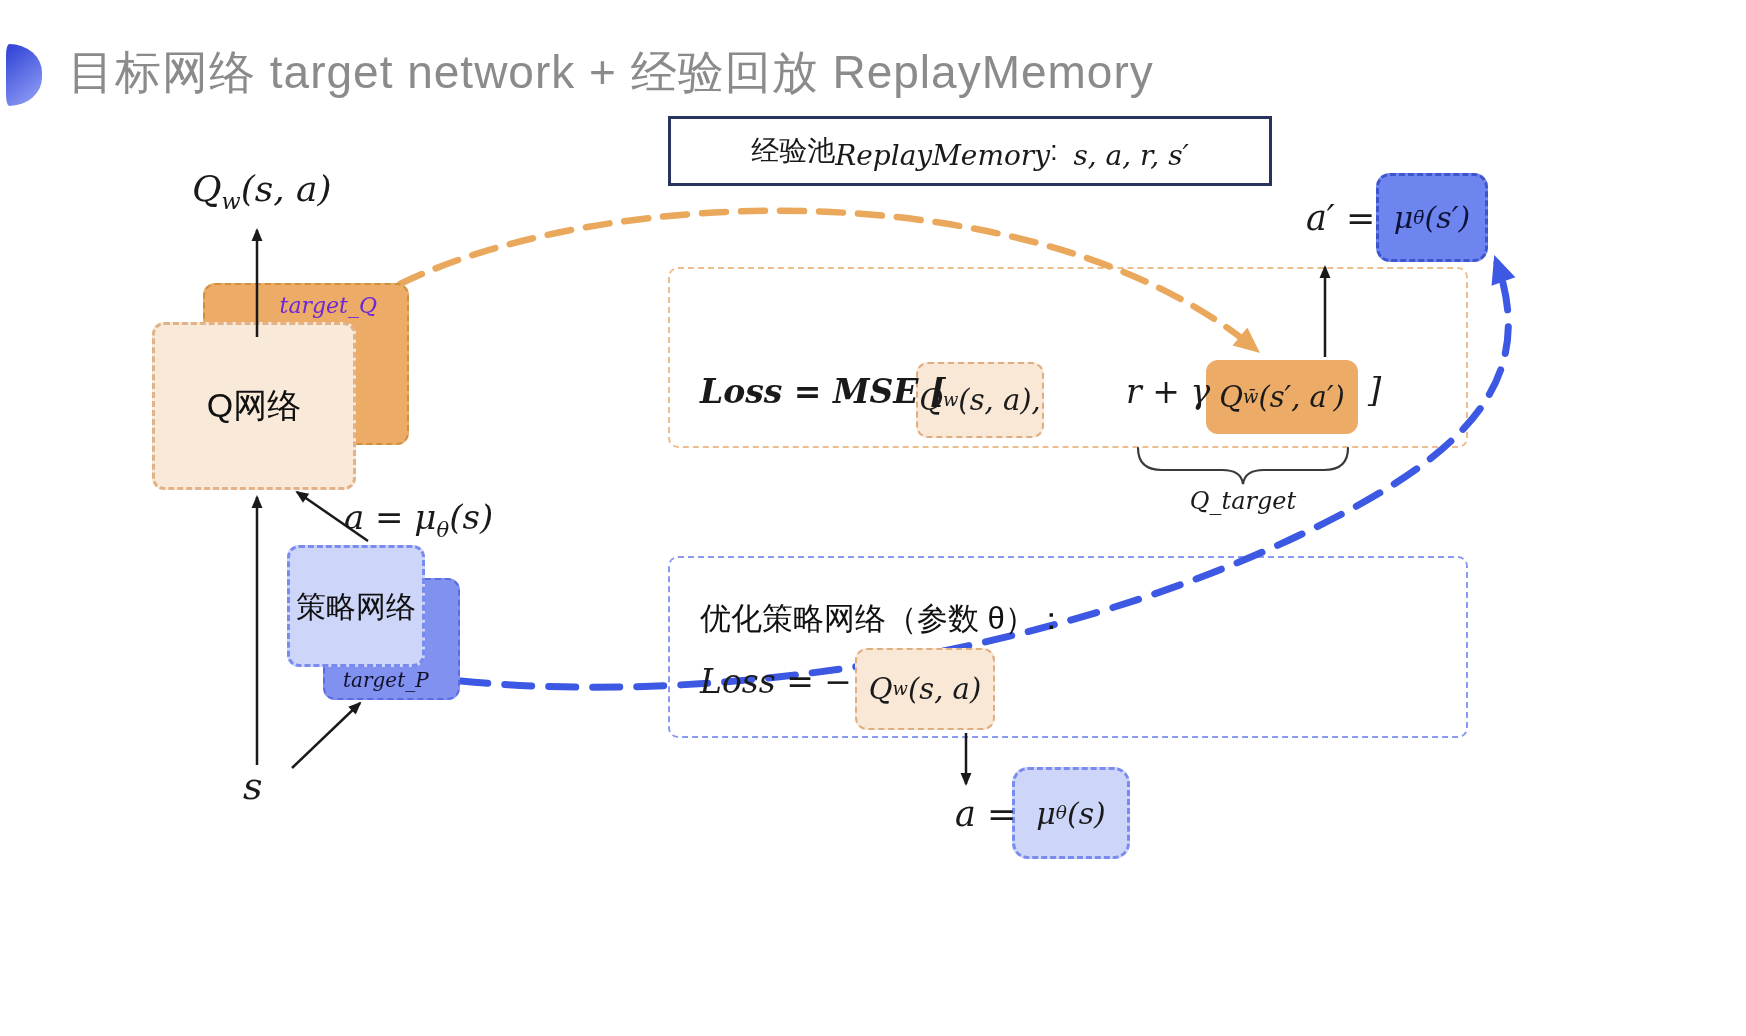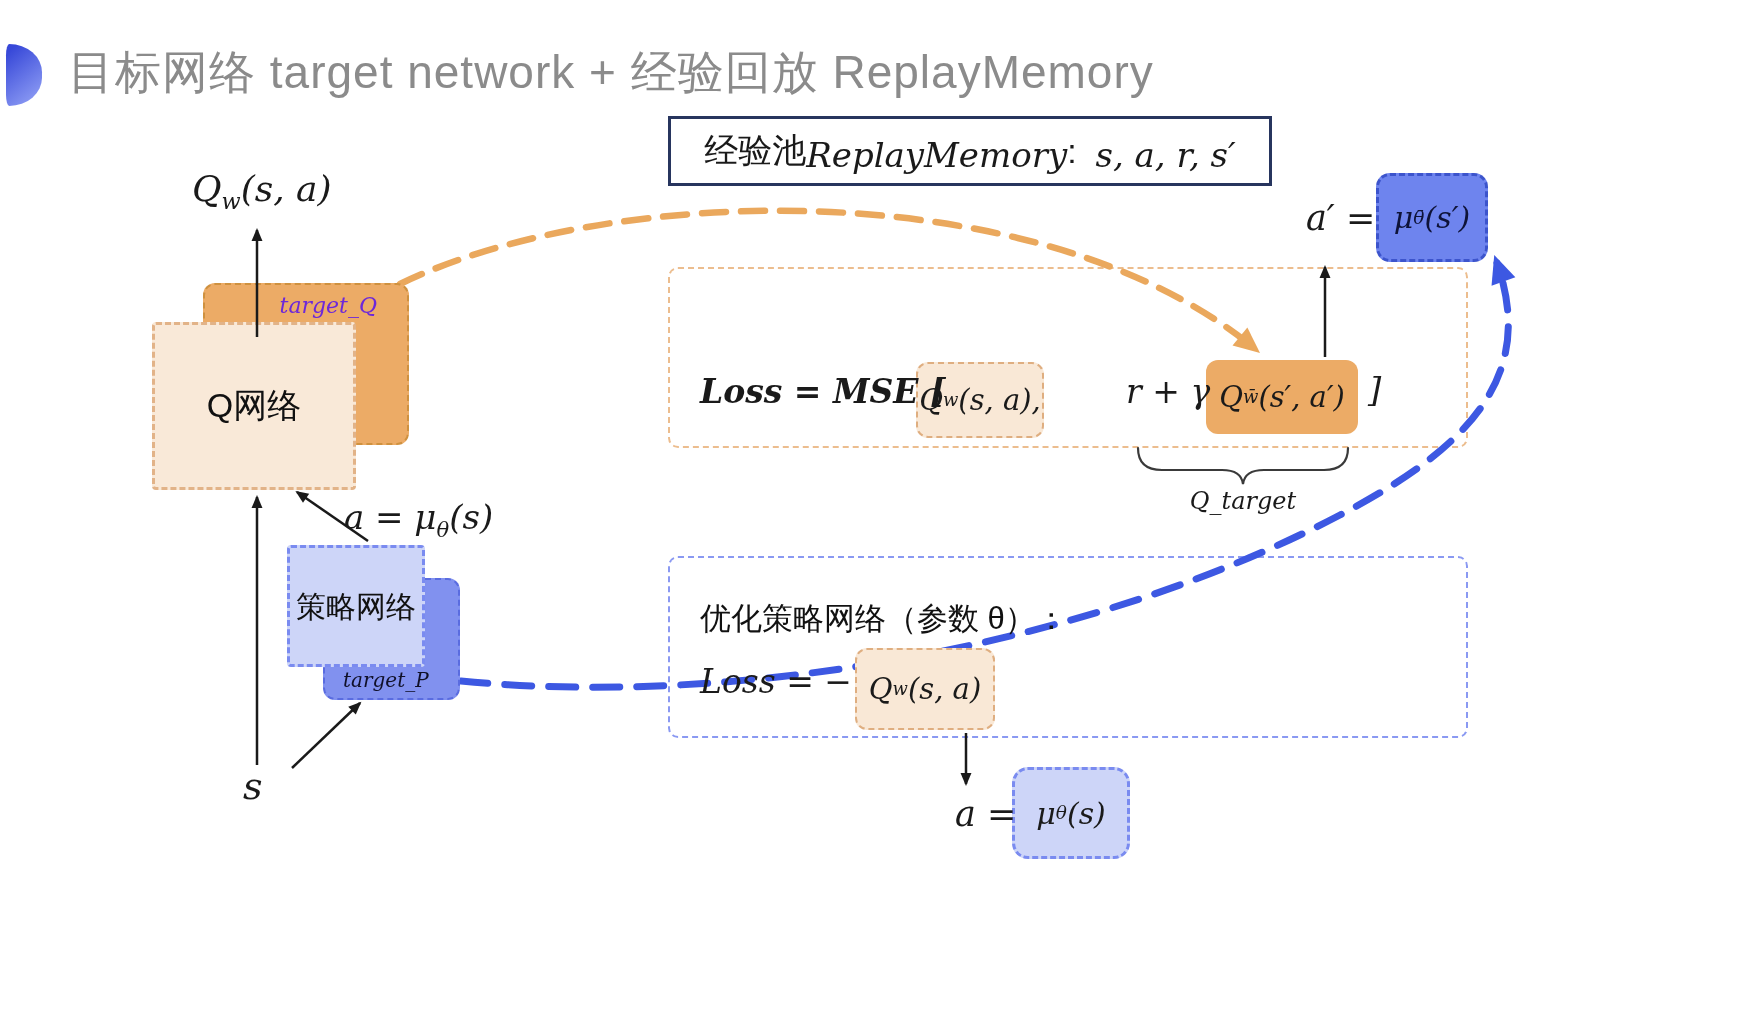--- a/index.html
+++ b/index.html
@@ -41,28 +41,28 @@
     white-space: nowrap;
   }
 
   
   .replay-box {
     left: 668px; top: 116px; width: 604px; height: 70px;
     background: #ffffff;
     border: 3px solid #27355e;
     z-index: 4;
     display: flex; align-items: center; justify-content: center;
-    font-size: 34px;
+    font-size: 28px;
     white-space: nowrap;
   }
   .replay-box .math { font-weight: 500; margin-top: 8px; }
 
   
   .card {
-    border-radius: 4px;
+    border-radius: 12px;
     display: flex; align-items: center; justify-content: center;
     text-align: center;
   }
   .target-q-card {
     left: 203px; top: 283px; width: 206px; height: 162px;
     background: #ecab66;
     border: 2px dashed #cf913f;
     border-radius: 12px;
     z-index: 3;
   }

